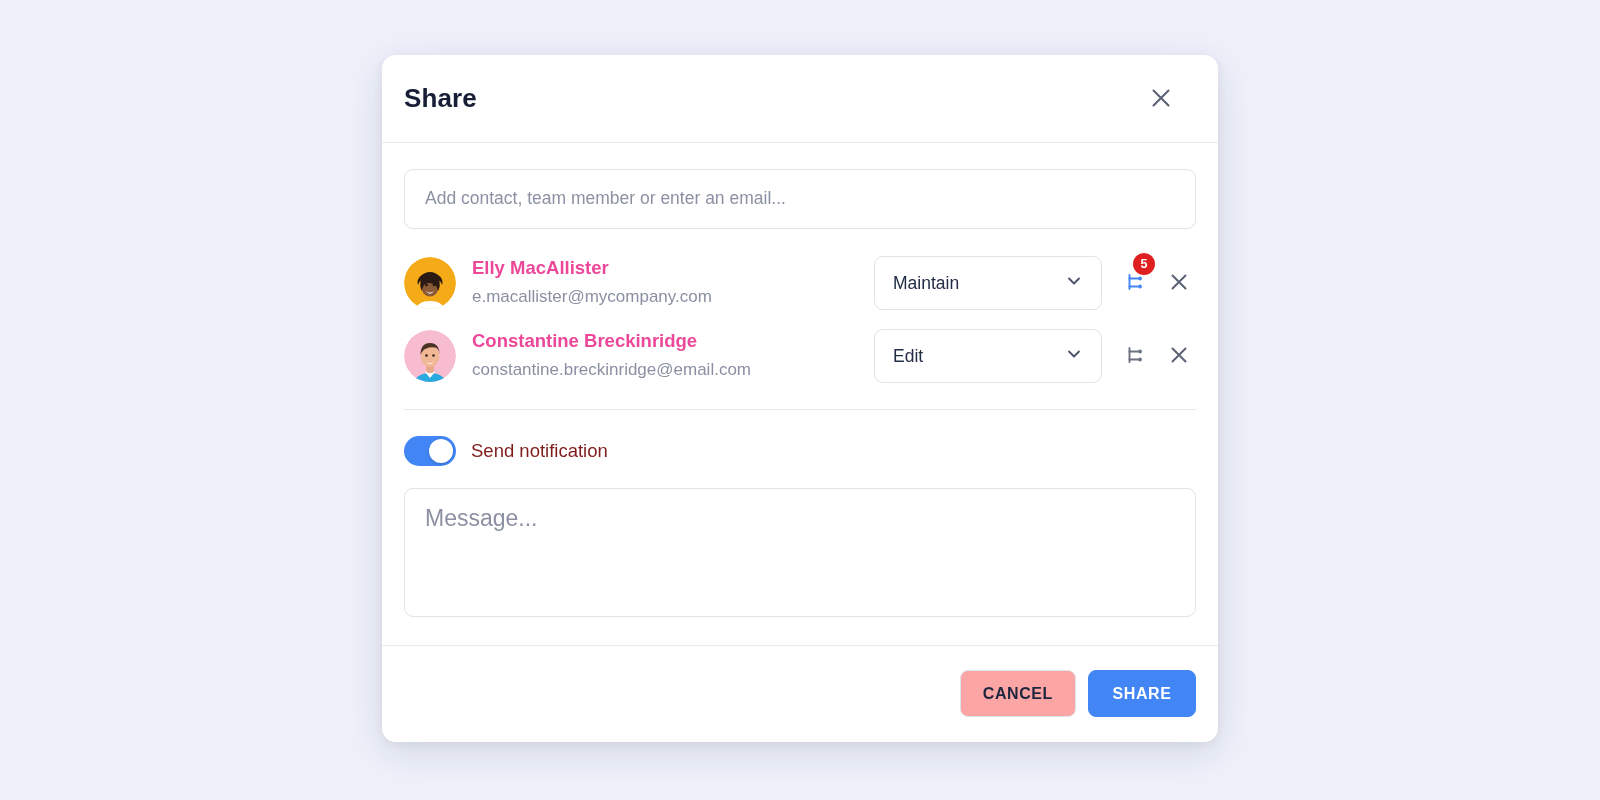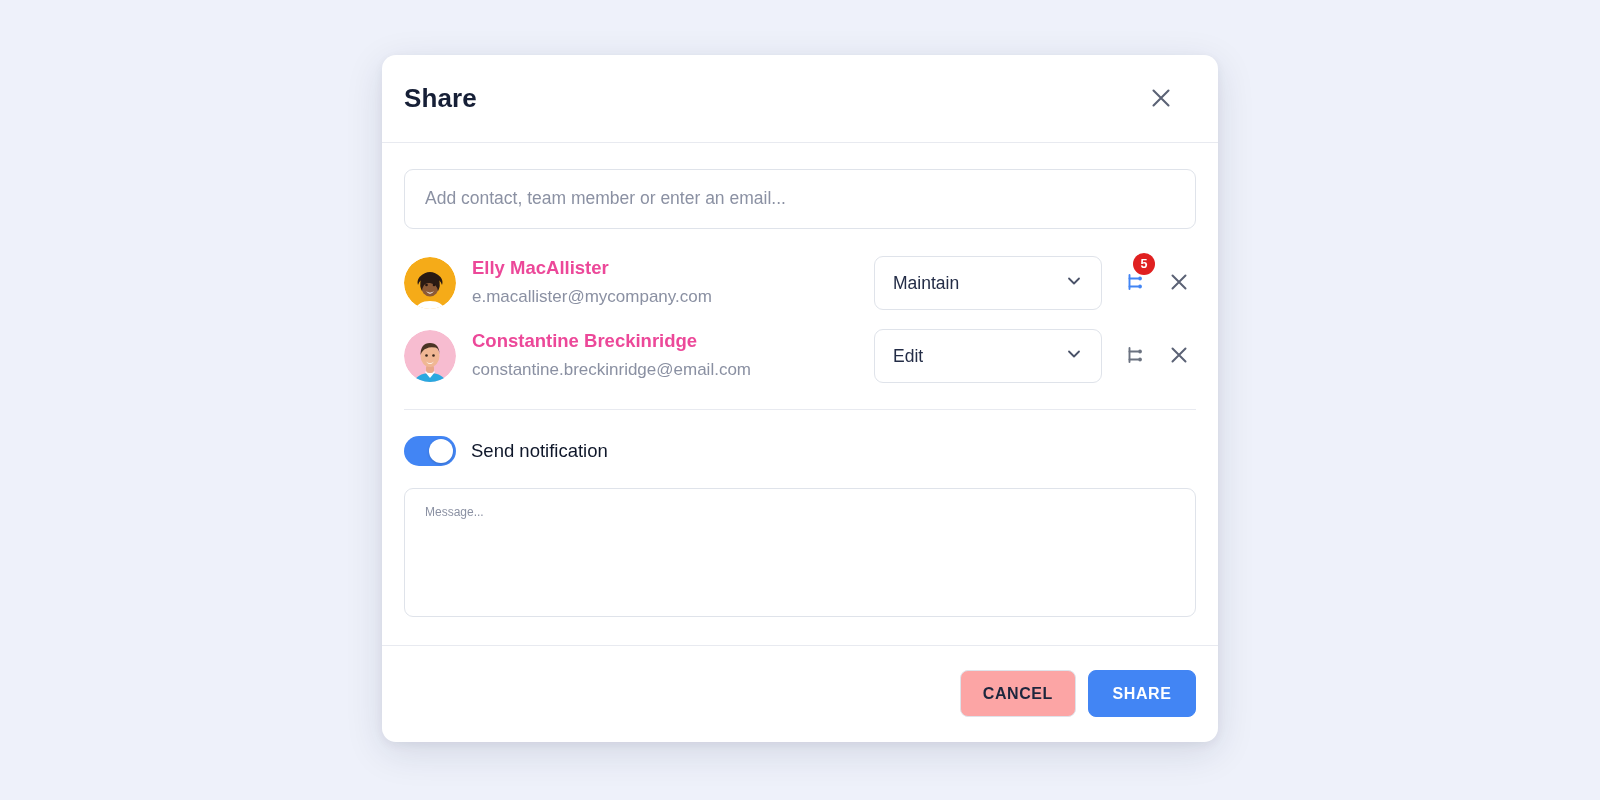--- a/index.html
+++ b/index.html
@@ -204,31 +204,31 @@
     left: 25px;
     width: 24px;
     height: 24px;
     border-radius: 50%;
     background: #ffffff;
     box-shadow: 0 1px 3px rgba(0,0,0,0.18);
   }
   .notify-label {
     margin-left: 15px;
     font-size: 18.5px;
-    color: #0f172a;
+    color: #7f1d1d;
   }
 
   .message-field {
     width: 100%;
     box-sizing: border-box;
     height: 129px;
     border: 1px solid #dfe3ea;
     border-radius: 9px;
     padding: 16px 20px;
-    font-size: 12px;
+    font-size: 23px;
     font-family: "Liberation Sans", sans-serif;
     color: #2b3450;
     resize: none;
     outline: none;
     background: #fff;
   }
   .message-field::placeholder { color: #8b91a3; }
 
   
   .dialog-footer {

